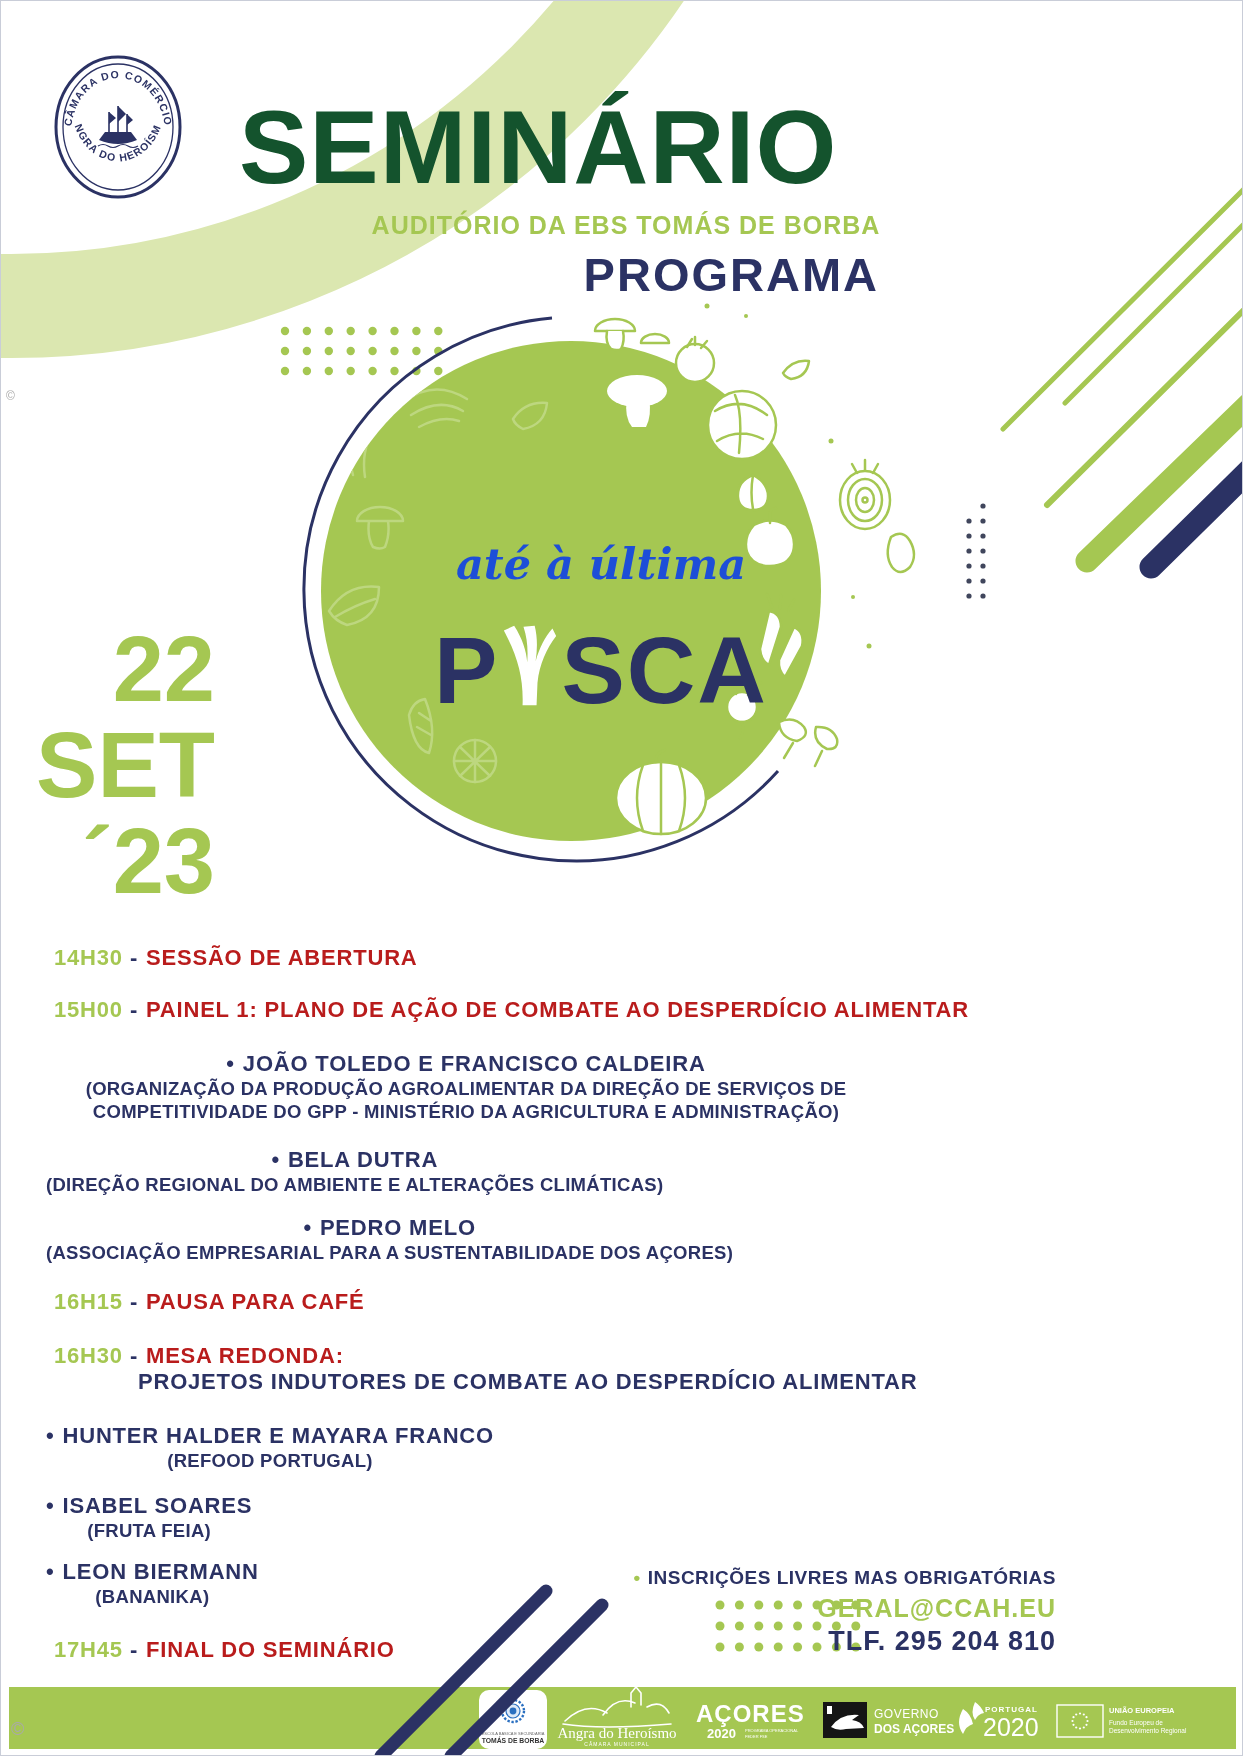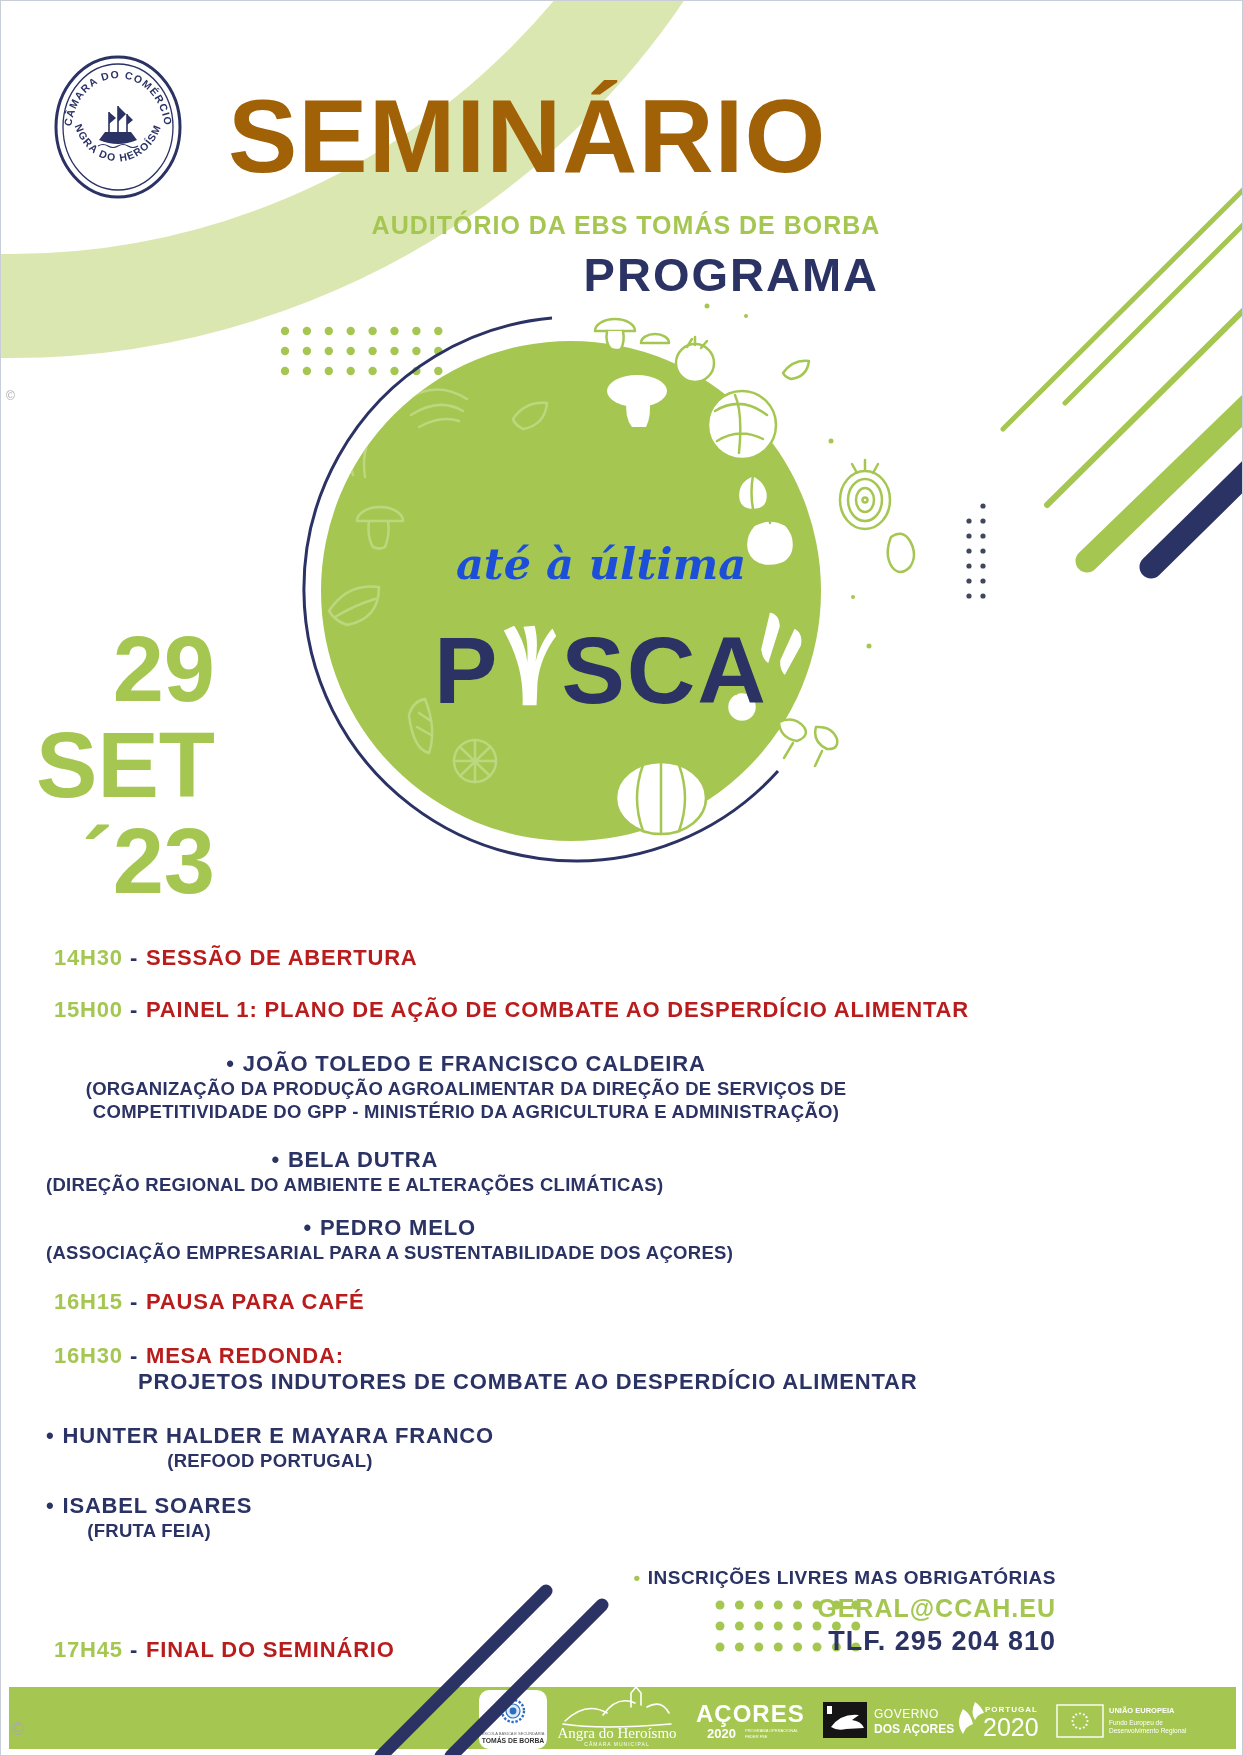--- a/index.html
+++ b/index.html
@@ -1,21 +1,21 @@
 <!DOCTYPE html>
 <html><head>
 <meta charset="utf-8">
 <style>
   body{margin:0;background:#eef0f3;}
   .poster{position:relative;width:1243px;height:1756px;background:#ffffff;
     border:1px solid #c9cdd8;box-sizing:border-box;overflow:hidden;
     font-family:"Liberation Sans",sans-serif;color:#2b3264;}
   .decor{position:absolute;left:0;top:0;width:1243px;height:1756px;}
-  .title{position:absolute;left:226px;top:80px;margin:1px;font-size:104px;font-weight:800;
-    letter-spacing:1px;line-height:1.05;color:#a16207;white-space:nowrap;z-index:2;}
+  .title{position:absolute;left:226px;top:80px;margin:12px;font-size:104px;font-weight:800;
+    letter-spacing:1px;line-height:1.05;color:#14532d;white-space:nowrap;z-index:2;}
   .venue{position:absolute;left:625px;top:210px;transform:translateX(-50%);font-size:25px;
     font-weight:700;letter-spacing:1px;color:#a5c752;white-space:nowrap;z-index:2;}
   .subtitle{position:absolute;right:363px;top:246px;font-size:47px;font-weight:800;
     letter-spacing:2px;color:#2b3264;z-index:2;}
   .tagline{position:absolute;left:600px;top:538px;transform:translateX(-50%);
     font-family:"DejaVu Serif",serif;font-style:italic;font-weight:700;font-size:43px;
     color:#1d4ed8;white-space:nowrap;z-index:3;}
   .brand{position:absolute;left:600px;top:594px;transform:translateX(-50%);display:flex;
     align-items:flex-end;z-index:3;font-size:95px;font-weight:800;letter-spacing:2px;
     line-height:0.78;color:#2b3264;}
@@ -264,21 +264,21 @@
   <div class="tagline">até à última</div>
   <div class="brand">
     <span>P</span>
     <svg width="54" height="112" viewBox="0 0 56 120">
       <path d="M20 118 C21 92 16 70 4 46 C2 42 1 40 0 38 L11 33 C20 47 24 60 25 72 C26 58 25 46 21 34 L33 33 C36 45 36 58 34 71 C38 57 44 45 52 36 L56 44 C46 57 38 74 36 94 L35 118 Z" fill="#ffffff"></path>
     </svg>
     <span>SCA</span>
   </div>
 
   <div class="date">
-    <div>29</div>
+    <div>22</div>
     <div>SET</div>
     <div>´23</div>
   </div>
 
   <div class="session" style="top:944px">
     <span class="time">14H30</span>
     <span class="dash">-</span>
     <span class="stitle">SESSÃO DE ABERTURA</span>
   </div>
   <div class="session" style="top:996px">
@@ -312,20 +312,24 @@
   </div>
   <div class="stitle2" style="top:1368px">PROJETOS INDUTORES DE COMBATE AO DESPERDÍCIO ALIMENTAR</div>
 
   <div class="speaker" style="top:1422px">
     <div class="sname"><span class="bullet">•</span><span>HUNTER HALDER E MAYARA FRANCO</span></div>
     <div class="aff">(REFOOD PORTUGAL)</div>
   </div>
   <div class="speaker" style="top:1492px">
     <div class="sname"><span class="bullet">•</span><span>ISABEL SOARES</span></div>
     <div class="aff">(FRUTA FEIA)</div>
+  </div>
+  <div class="speaker" style="top:1558px">
+    <div class="sname"><span class="bullet">•</span><span>LEON BIERMANN</span></div>
+    <div class="aff">(BANANIKA)</div>
   </div>
 
   <div class="session" style="top:1636px">
     <span class="time">17H45</span>
     <span class="dash">-</span>
     <span class="stitle">FINAL DO SEMINÁRIO</span>
   </div>
 
   <div class="inscr">
     <span class="gbullet">•</span><span>INSCRIÇÕES LIVRES MAS OBRIGATÓRIAS</span>

